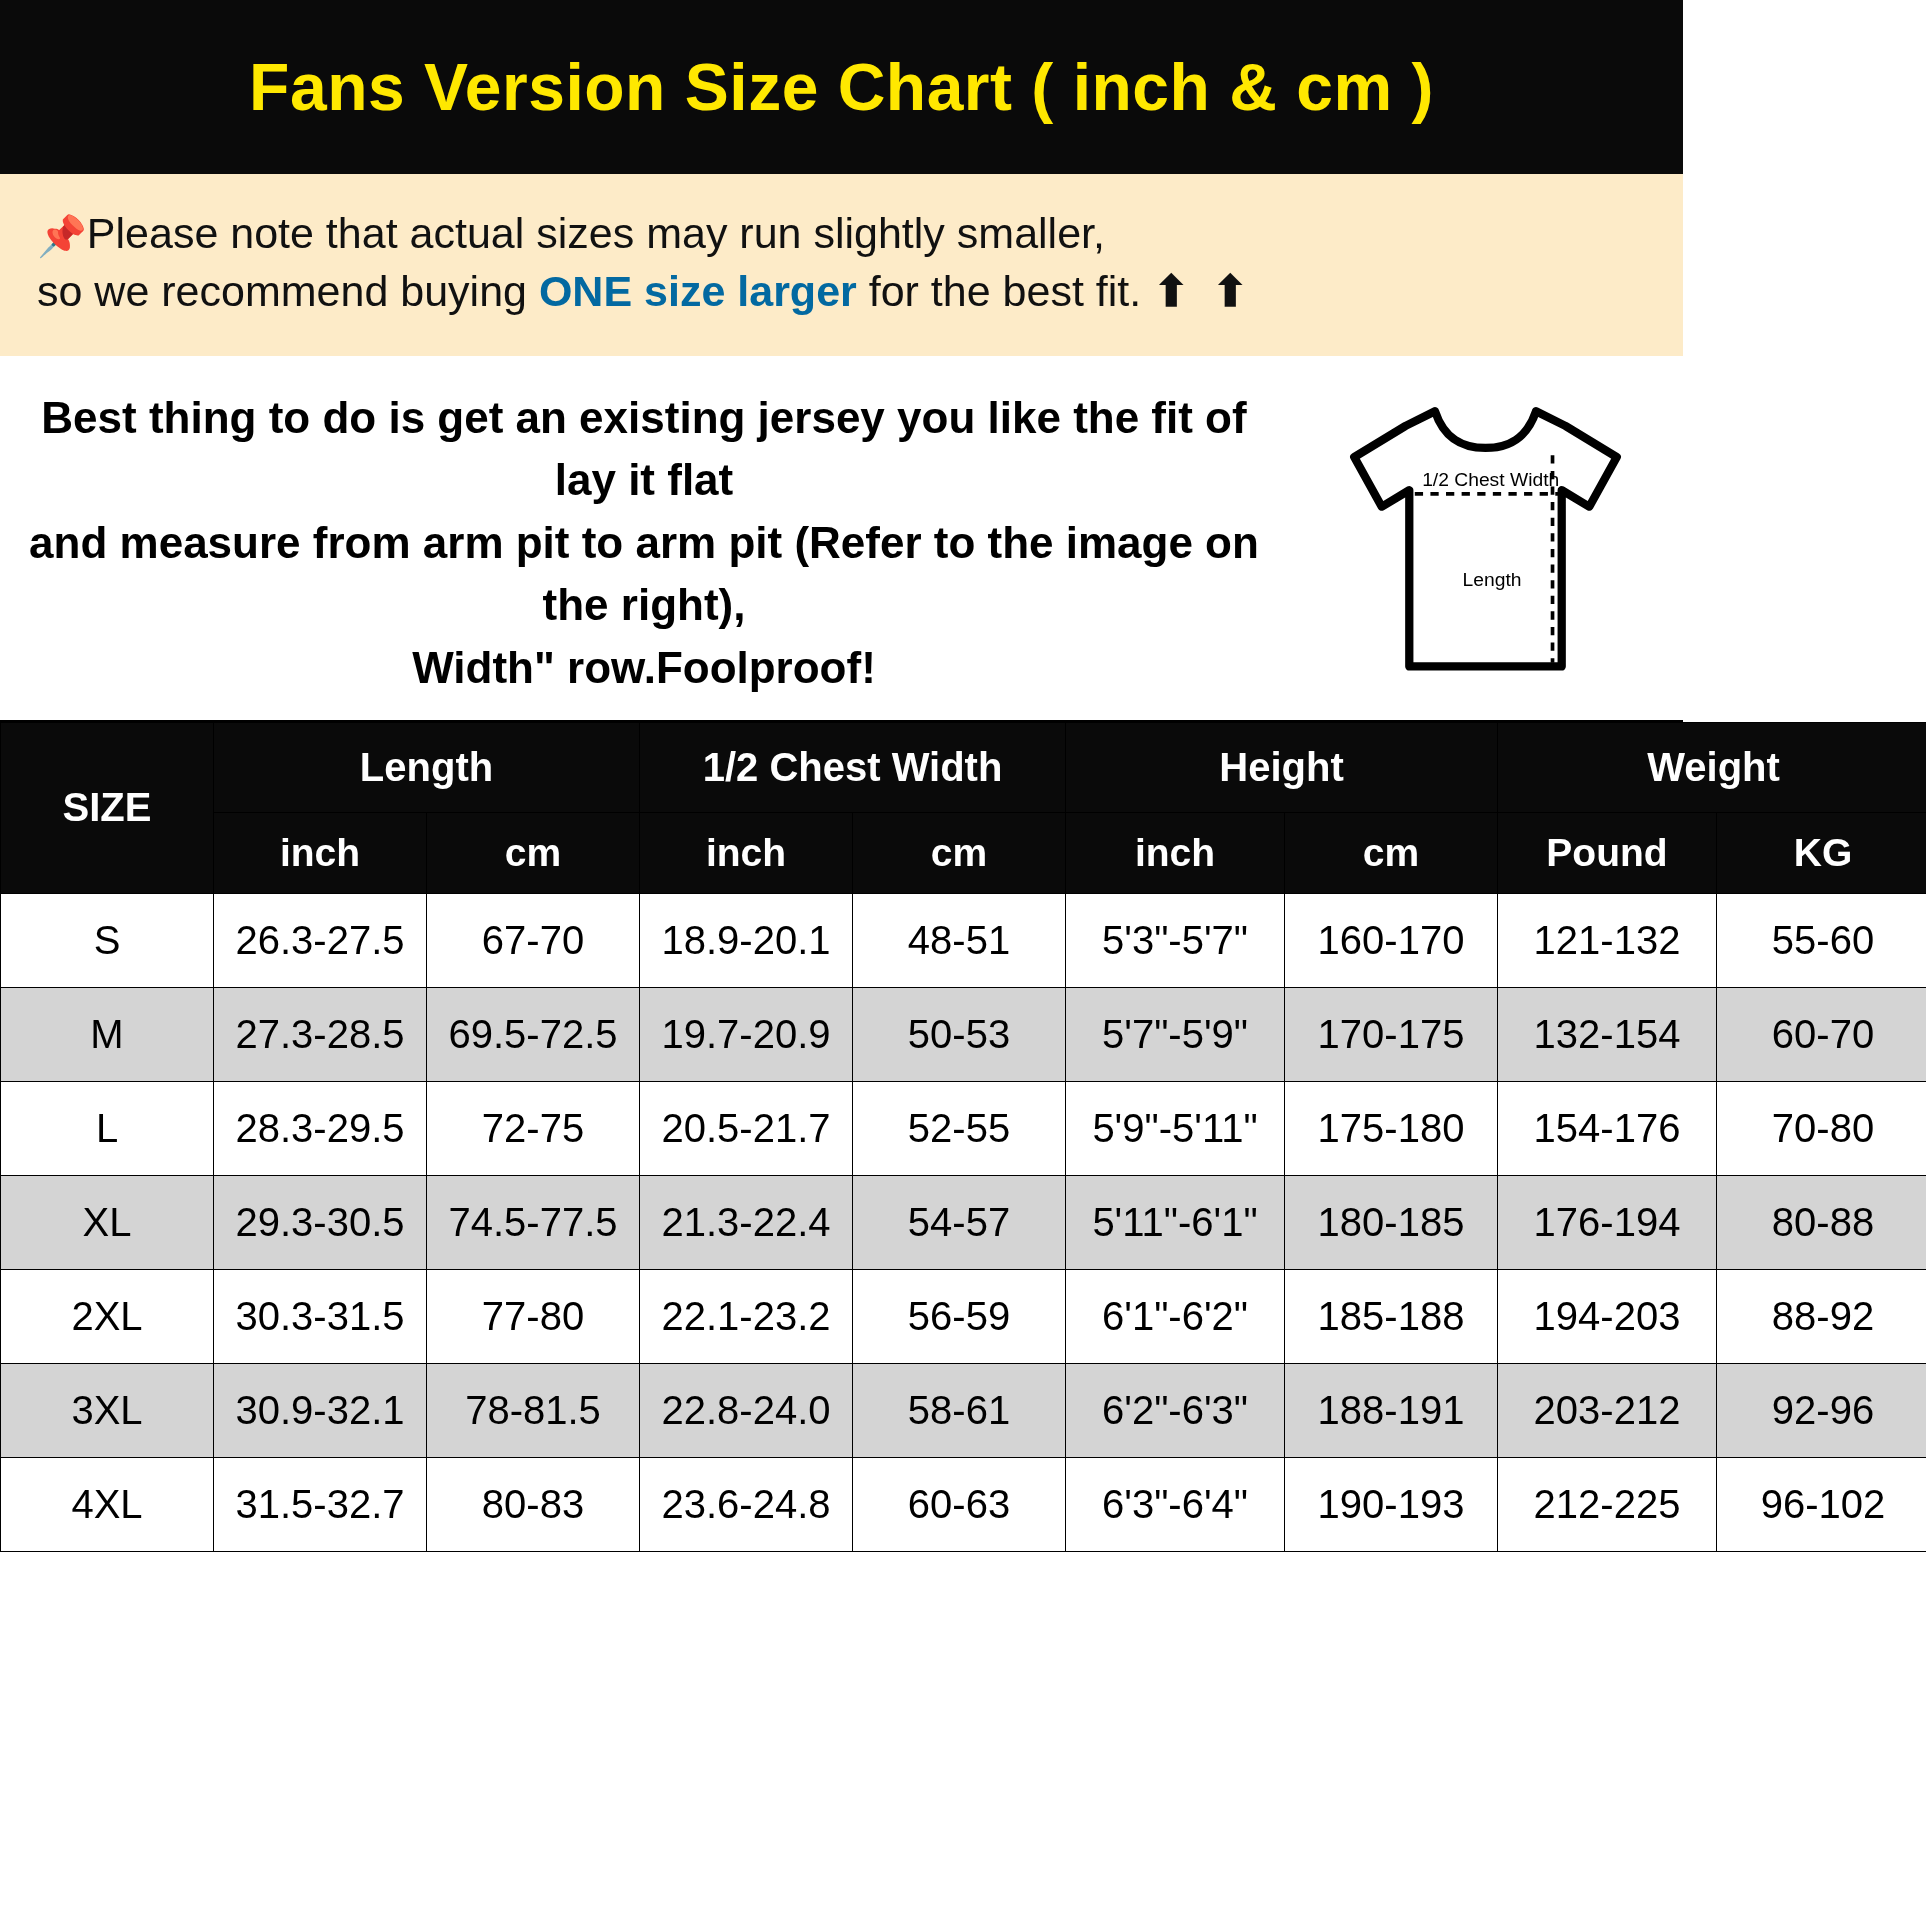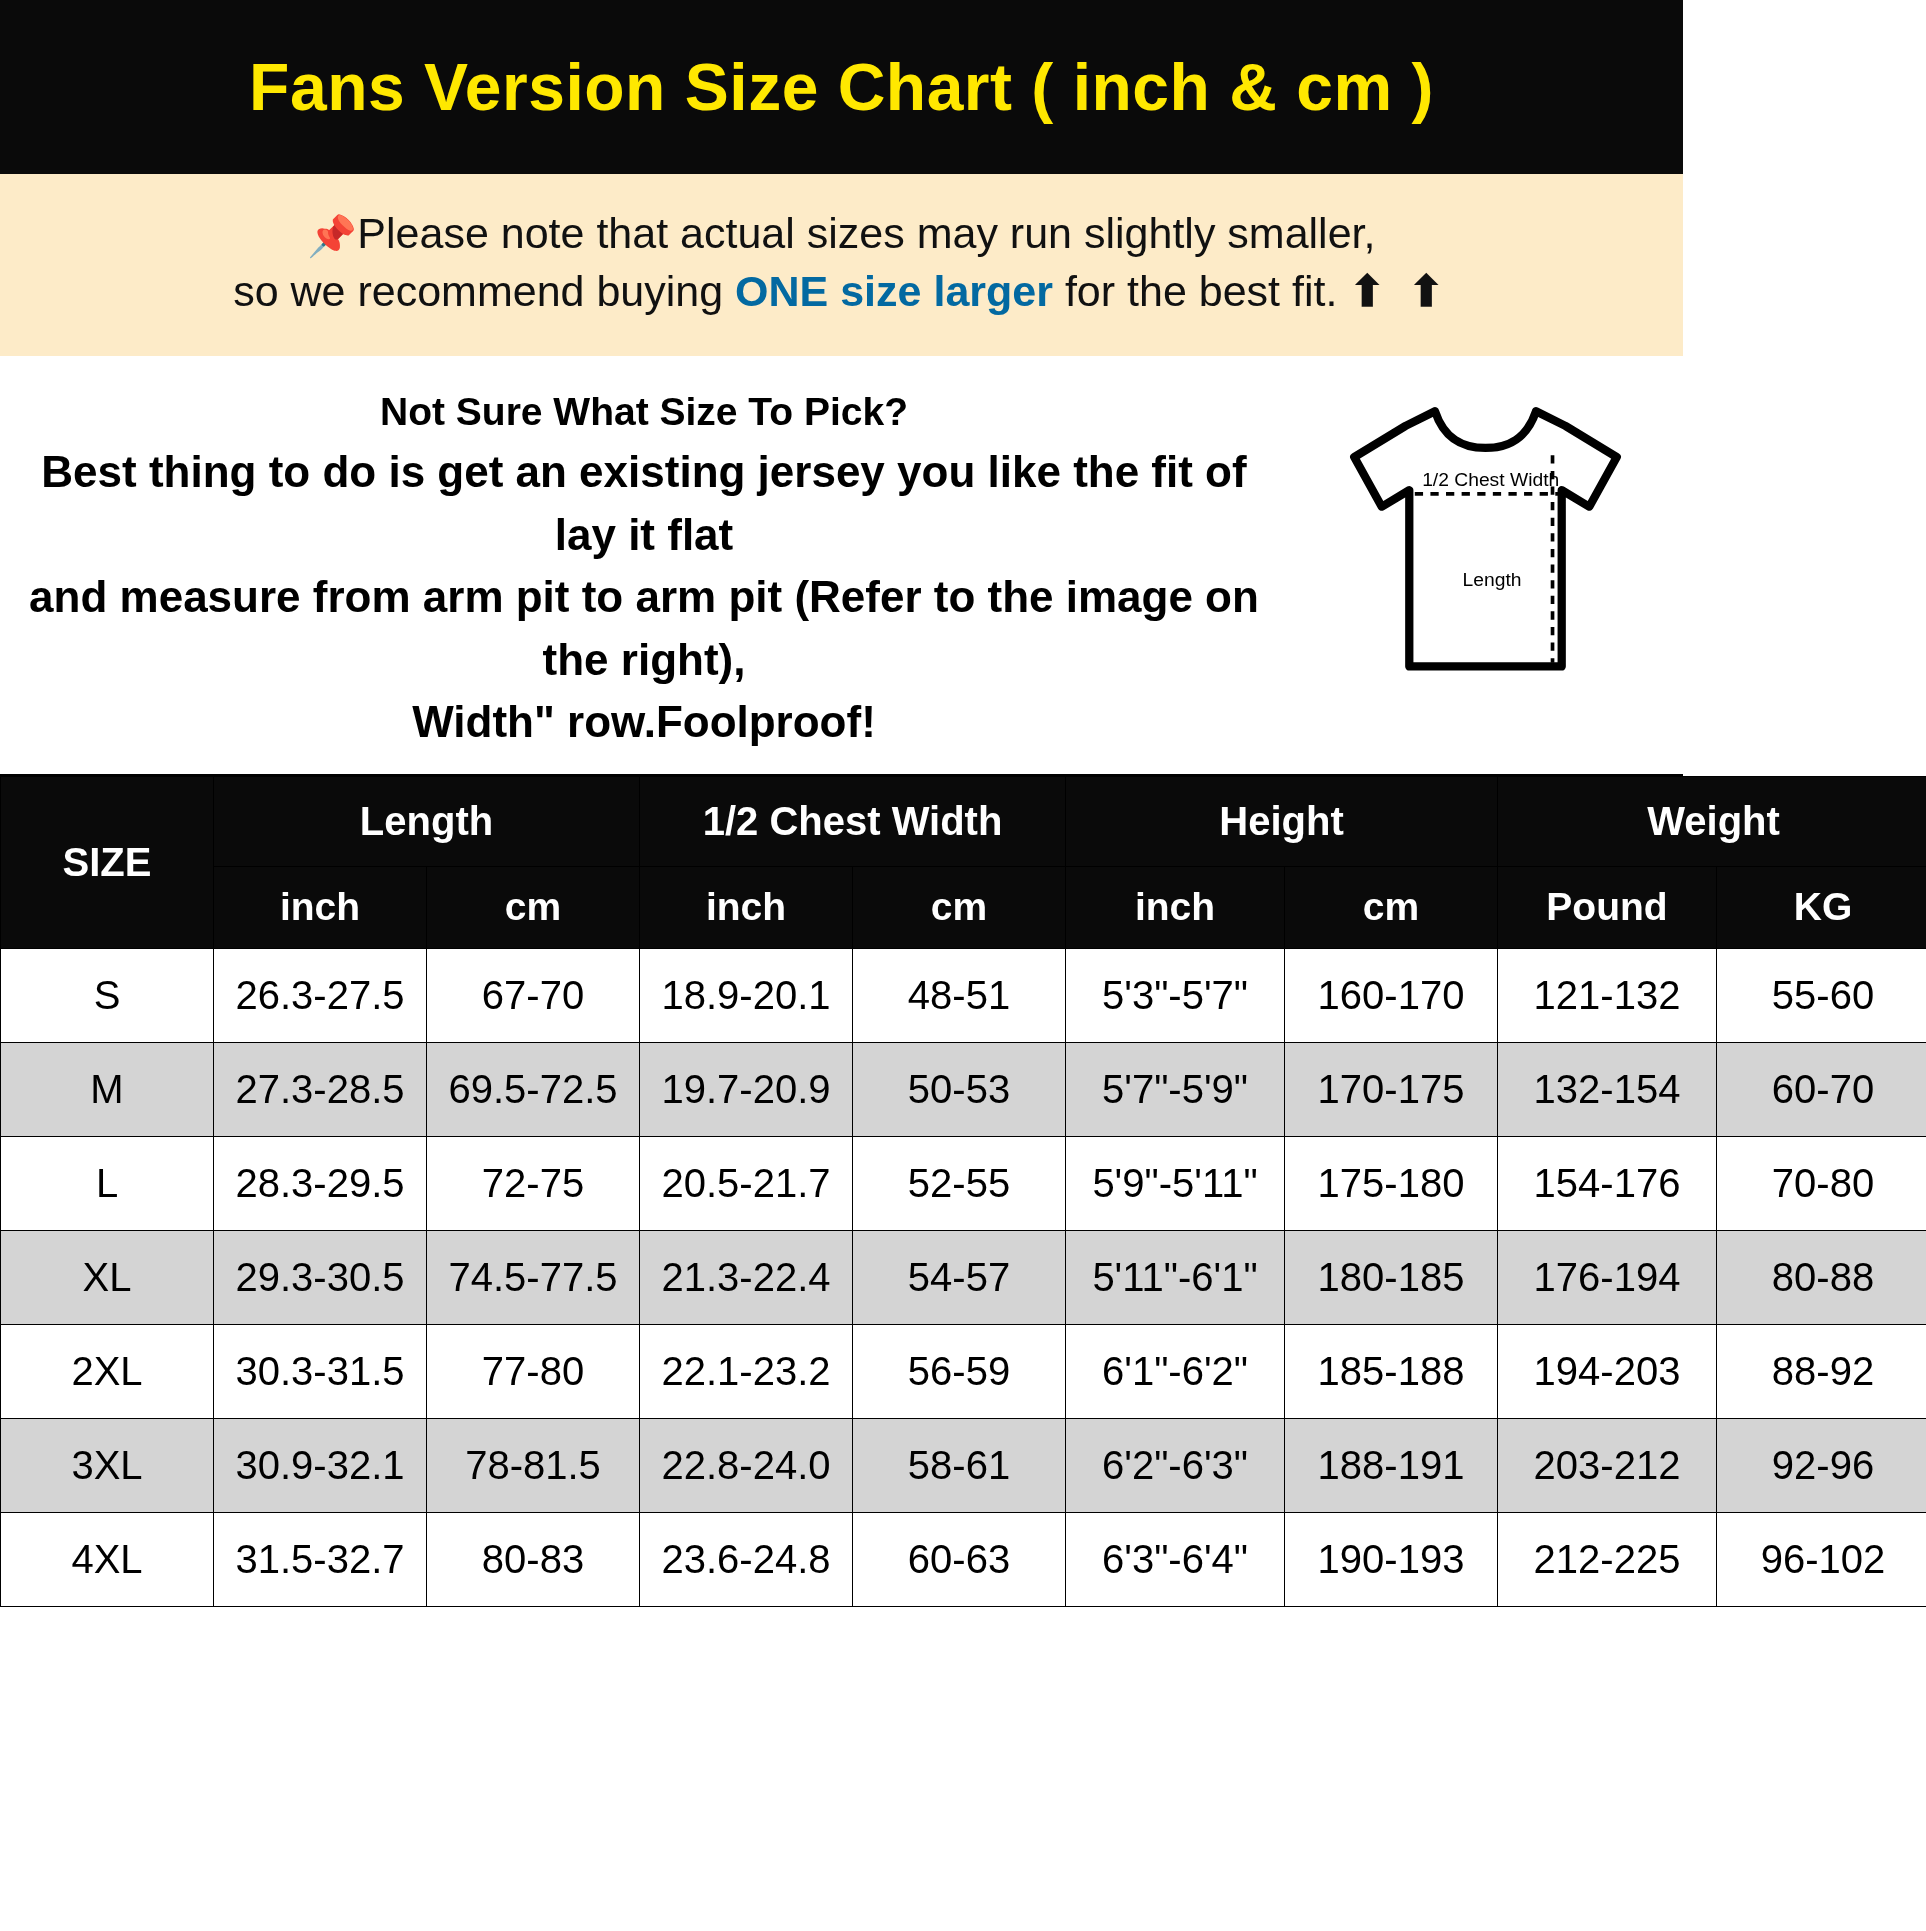--- a/index.html
+++ b/index.html
@@ -31,21 +31,21 @@
     font-size: 66px;
     font-weight: bold;
     letter-spacing: 0.5px;
     text-align: center;
   }
 
   
   .note-band {
     background: #fdebc8;
     padding: 31px 37px 35px 37px;
-    text-align: center;
+    text-align: left;
   }
   .note-line {
     font-size: 43px;
     line-height: 1.34;
     font-weight: 500;
     color: #111;
     white-space: nowrap;
   }
   .note-line .pin {
     font-size: 40px;
@@ -146,21 +146,20 @@
     <div class="note-line">
       <span class="pin">📌</span><span>Please note that actual sizes may run slightly smaller,</span>
     </div>
     <div class="note-line">
       <span>so we recommend buying </span><span class="emph">ONE size larger</span><span> for the best fit. </span><span class="arrows">⬆ ⬆</span>
     </div>
   </div>
 
   <div class="advice-wrap">
     <div class="advice-text">
-      <div class="advice-head">Not Sure What Size To Pick?</div>
       <div class="advice-body">Best thing to do is get an existing jersey you like the fit of lay it flat</div>
       <div class="advice-body">and measure from arm pit to arm pit (Refer to the image on the right),</div>
       <div class="advice-body">Width" row.Foolproof!</div>
     </div>
     <div class="tshirt-box">
       <svg width="303" height="303" viewBox="0 0 330 330">
         <path d="M110 22 L78 38 L22 72 L52 126 L82 108 L82 300 L248 300 L248 108 L278 126 L308 72 L252 38 L220 22
                  C210 52 190 62 165 62 C140 62 120 52 110 22 Z" fill="#ffffff" stroke="#000000" stroke-width="9" stroke-linejoin="round"></path>
 
         <line x1="88" y1="112" x2="244" y2="112" stroke="#000" stroke-width="4" stroke-dasharray="9,8"></line>

